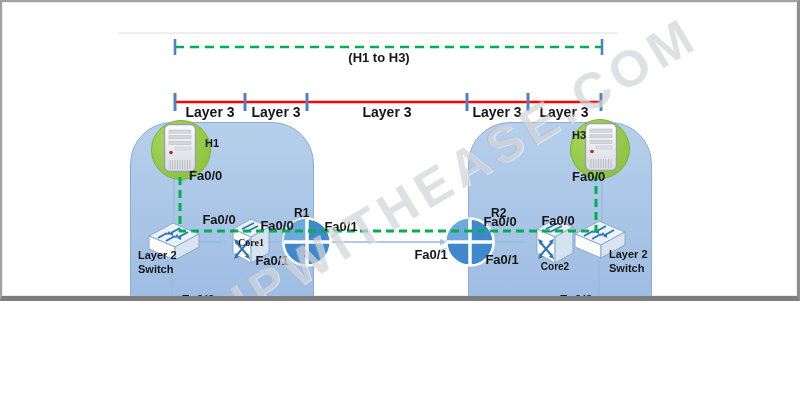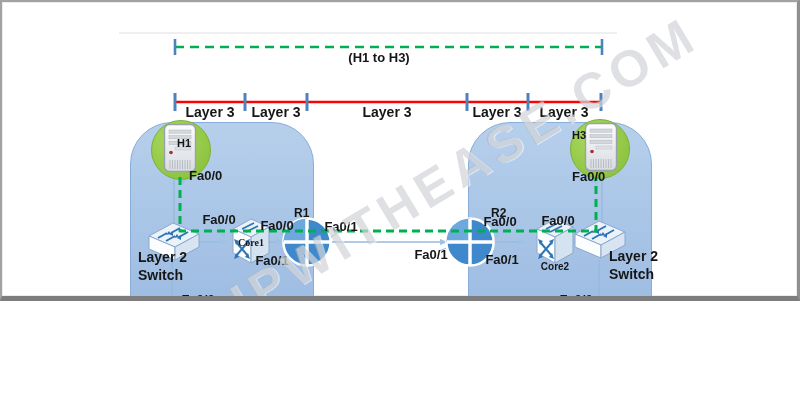--- a/index.html
+++ b/index.html
@@ -44,29 +44,29 @@
 
   .lbl{position:absolute;z-index:7;font-weight:bold;color:#161616;white-space:nowrap;}
   .ctr{transform:translateX(-50%);}
   .port{font-size:13px;}
   .dev{font-size:11px;}
 
   #lbl-span{left:377px;top:48px;font-size:13px;}
   .layer3-lbl{top:102px;font-size:14px;}
   #l3-0{left:208px;} #l3-1{left:274px;} #l3-2{left:385px;} #l3-3{left:495px;} #l3-4{left:562px;}
 
-  #lbl-h1{left:175px;top:135px;}
+  #lbl-h1{left:203px;top:135px;}
   #lbl-h3{left:570px;top:127px;}
   #lbl-h2{left:188px;top:322px;text-decoration:underline;}
   #lbl-h4{left:566px;top:323px;}
   #lbl-r1{left:292px;top:204px;font-size:12px;}
   #lbl-r2{left:477px;top:204px;font-size:12px;padding-left:12px;}
   #lbl-core1{left:249px;top:235px;font-size:10px;font-family:Liberation Serif, serif;}
   #lbl-core2{left:553px;top:235px;font-size:10px;margin-top:24px;}
-  .sw-lbl{font-size:14px;line-height:1.25;}
+  .sw-lbl{font-size:11px;line-height:1.25;}
   #lbl-sw1{left:136px;top:247px;}
   #lbl-sw2{left:607px;top:246px;}
 
   #p-h1{left:187px;top:166px;}
   #p-sw1core1{left:217px;top:210px;}
   #p-core1r1{left:275px;top:216px;}
   #p-r1fa01{left:339px;top:217px;}
   #p-core1fa01{left:270px;top:251px;}
   #p-sw1h2{left:196px;top:290px;}
   #p-r2fa01{left:429px;top:245px;}

